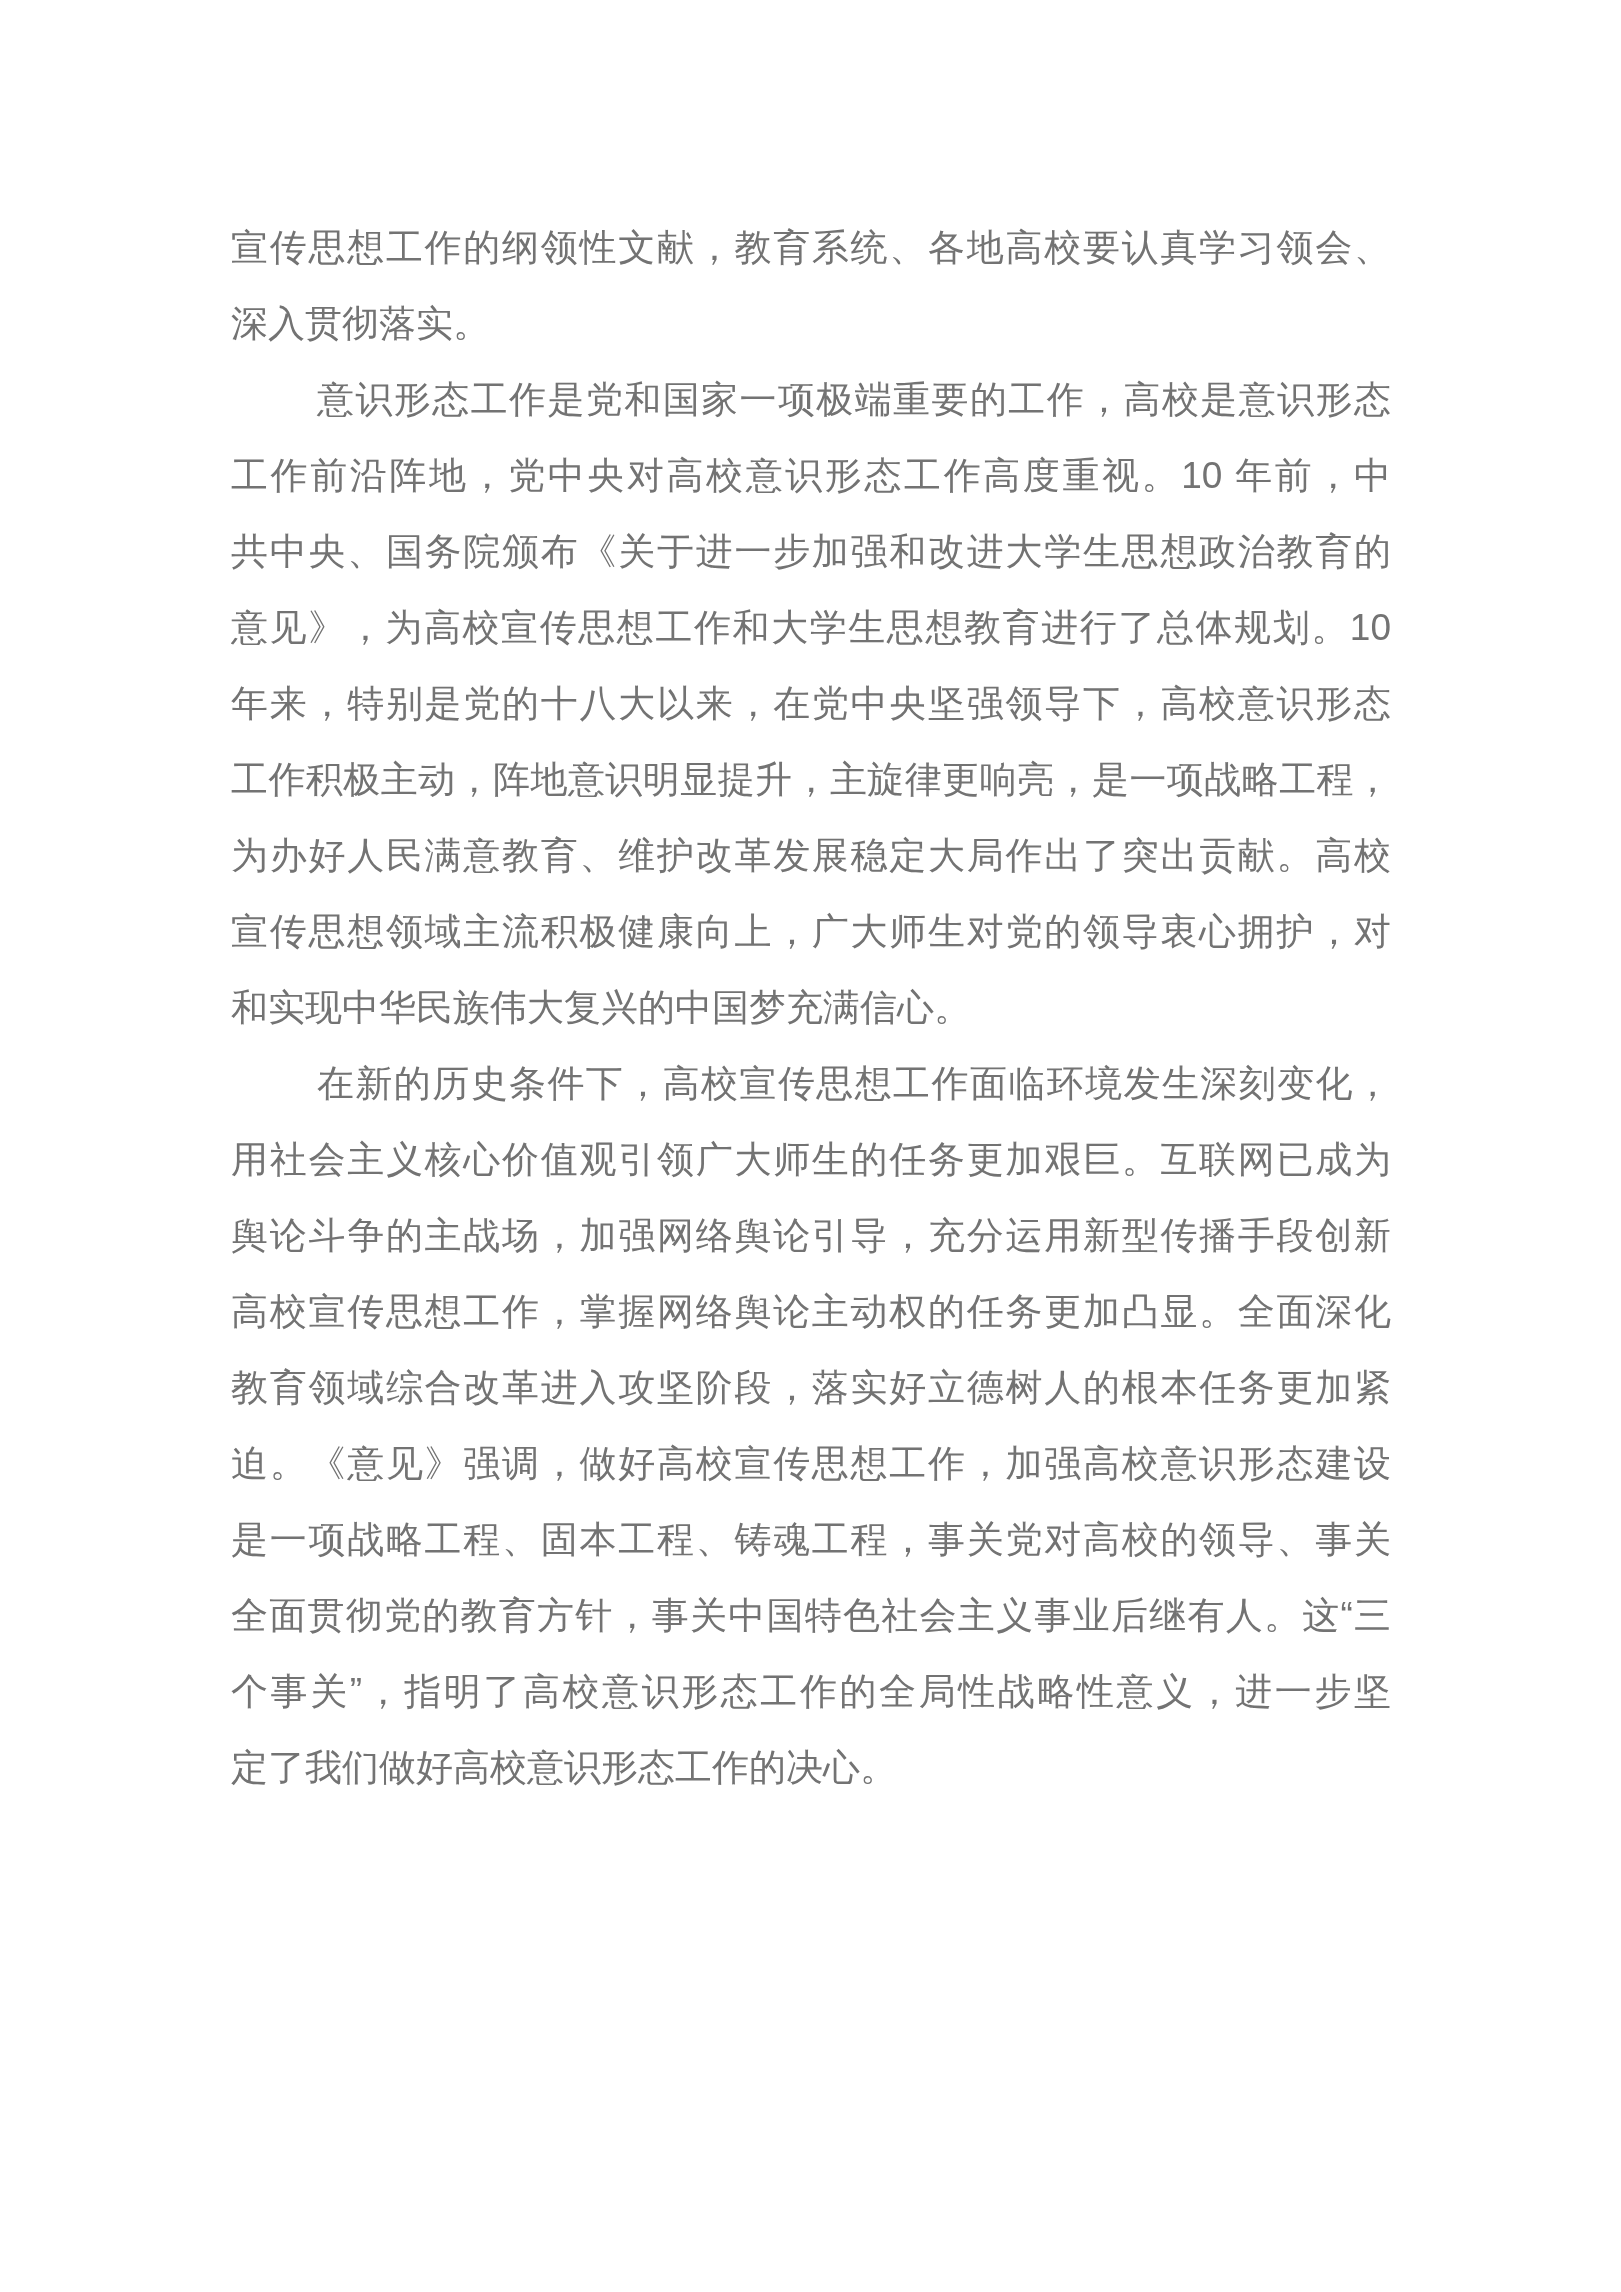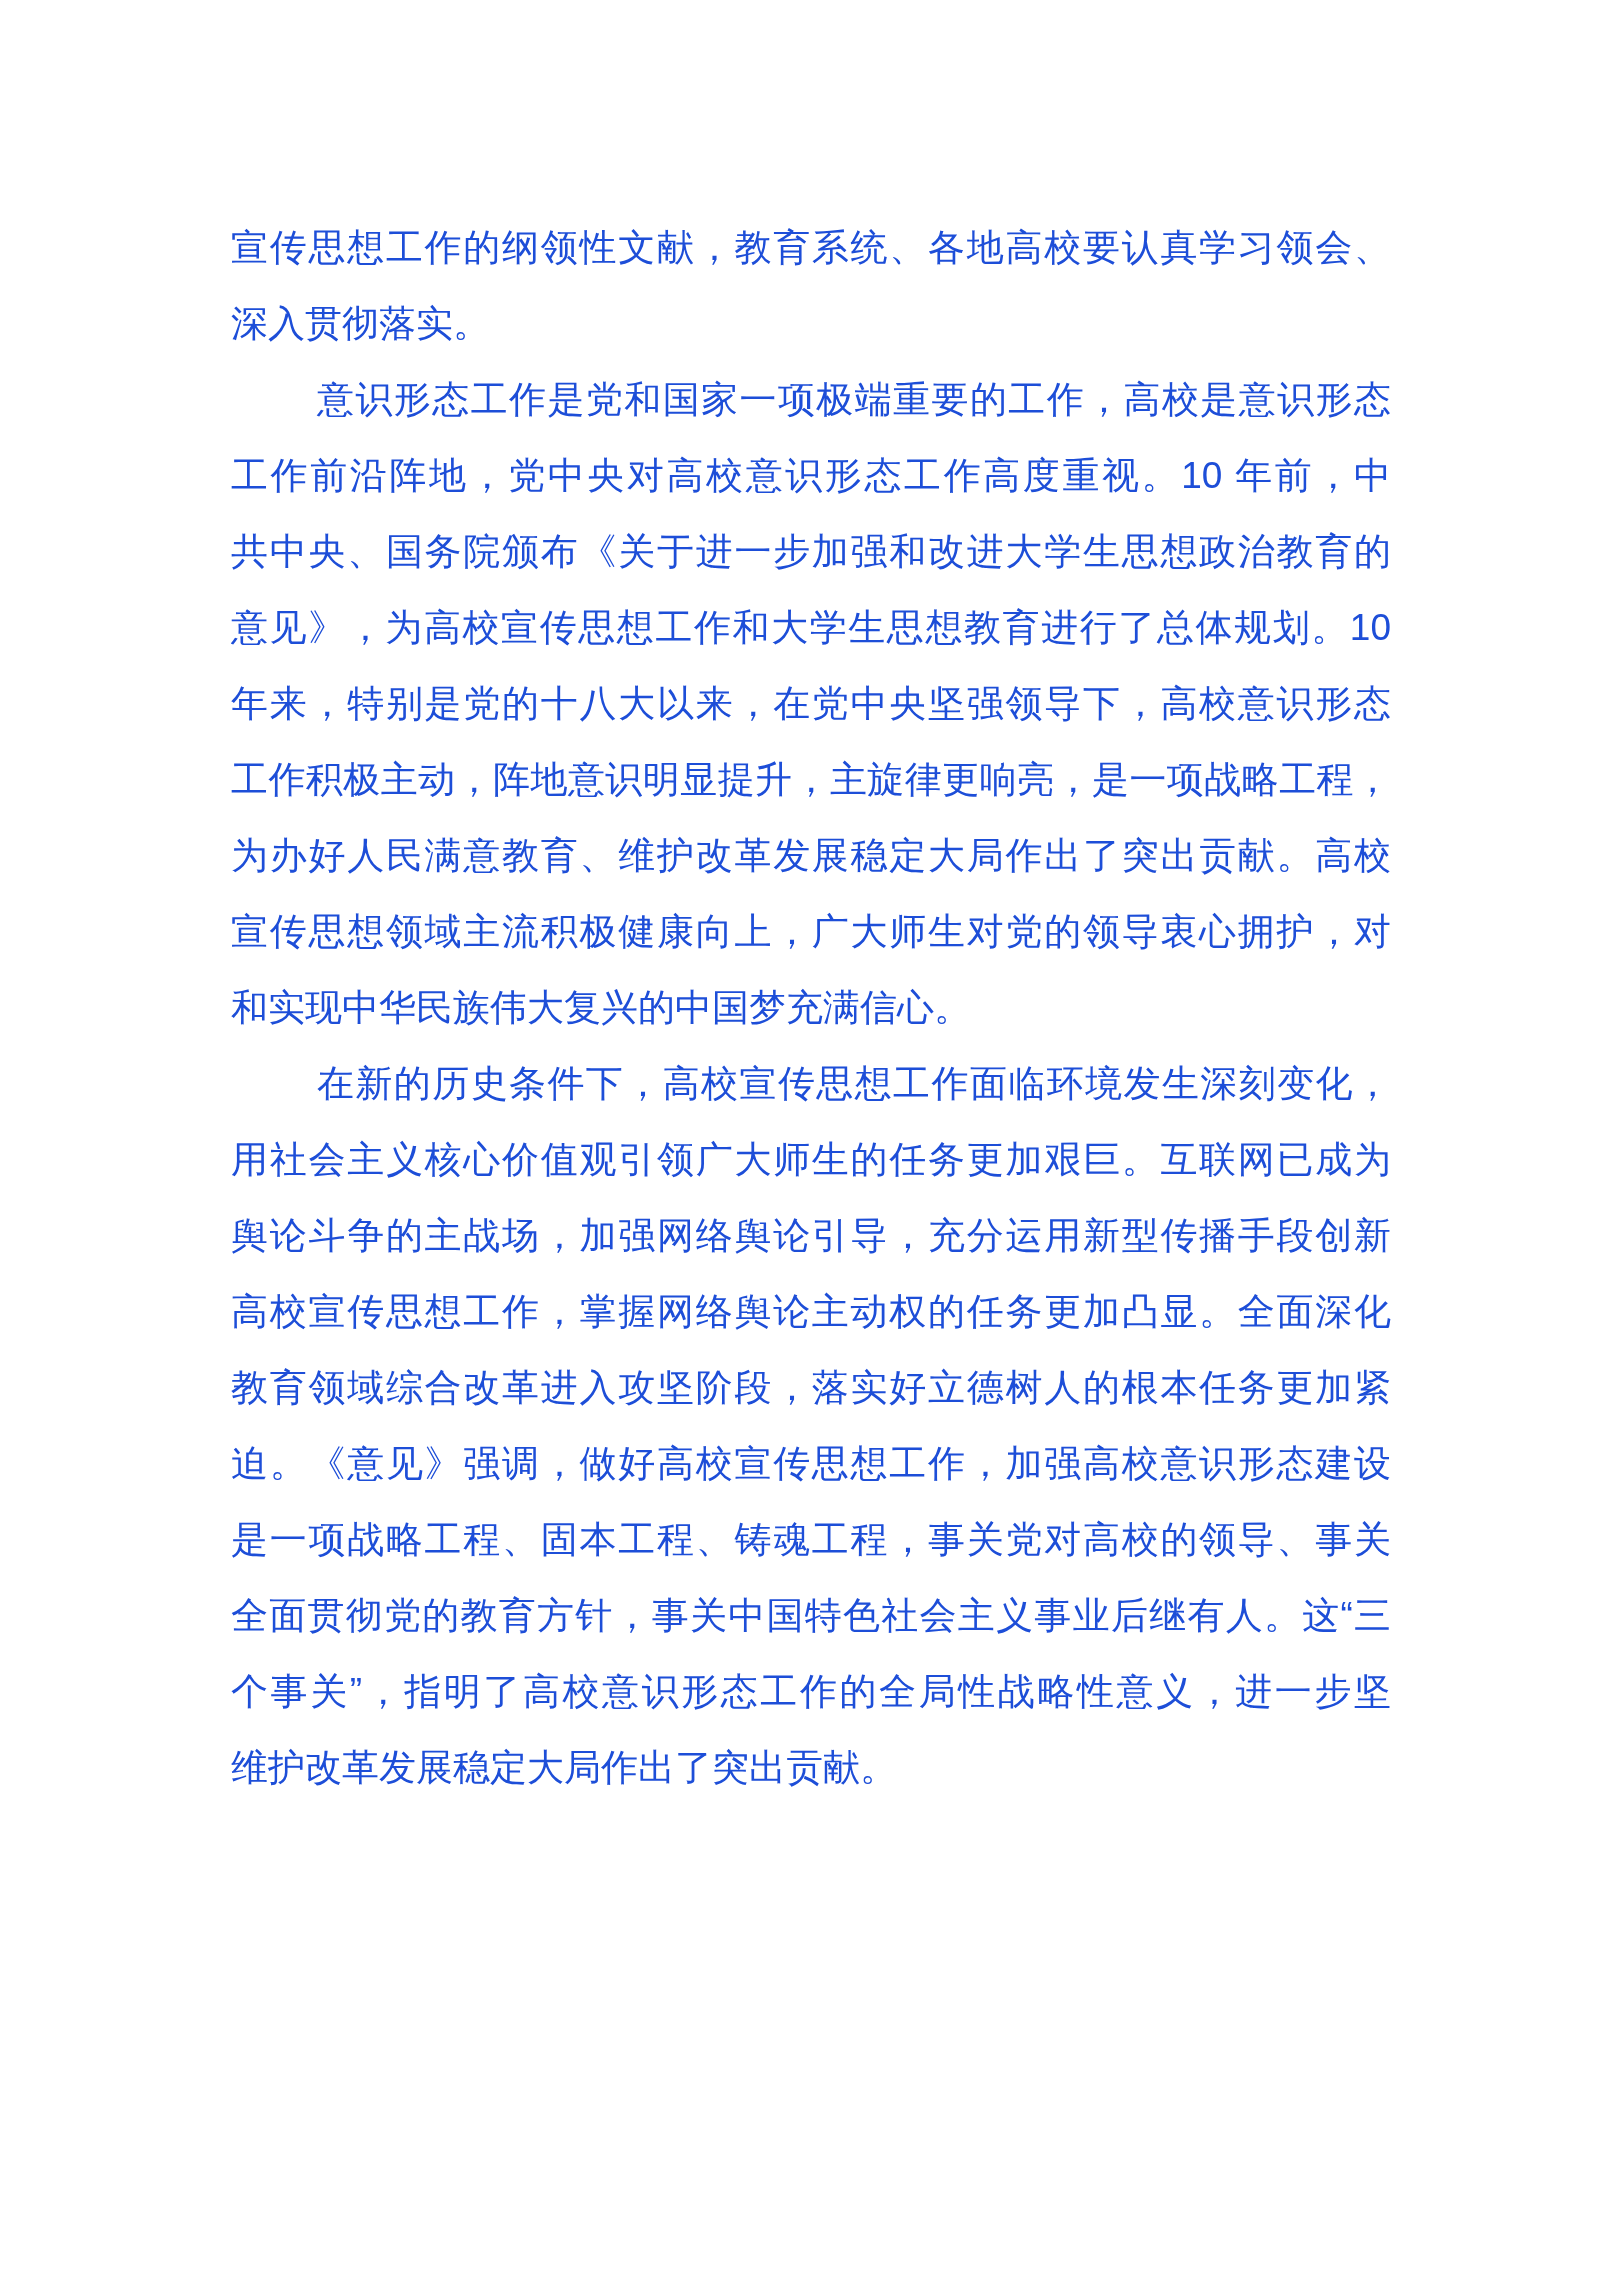--- a/index.html
+++ b/index.html
@@ -23,21 +23,21 @@
     color: #000000;
   }
   .paragraph {
     margin: 0;
     padding: 0;
   }
   .line {
     font-size: 37px;
     line-height: 76px;
     height: 76px;
-    color: #1d4ed8;
+    color: #737373;
     text-align: justify;
     text-align-last: justify;
     overflow: hidden;
     white-space: normal;
   }
   .line.last {
     text-align: center;
     text-align-last: left;
   }
   .line.indent {
@@ -71,19 +71,19 @@
     <div class="paragraph">
       <div class="line indent">在新的历史条件下，高校宣传思想工作面临环境发生深刻变化，</div>
       <div class="line">用社会主义核心价值观引领广大师生的任务更加艰巨。互联网已成为</div>
       <div class="line">舆论斗争的主战场，加强网络舆论引导，充分运用新型传播手段创新</div>
       <div class="line">高校宣传思想工作，掌握网络舆论主动权的任务更加凸显。全面深化</div>
       <div class="line">教育领域综合改革进入攻坚阶段，落实好立德树人的根本任务更加紧</div>
       <div class="line">迫。《意见》强调，做好高校宣传思想工作，加强高校意识形态建设</div>
       <div class="line">是一项战略工程、固本工程、铸魂工程，事关党对高校的领导、事关</div>
       <div class="line">全面贯彻党的教育方针，事关中国特色社会主义事业后继有人。这“三</div>
       <div class="line">个事关”，指明了高校意识形态工作的全局性战略性意义，进一步坚</div>
-      <div class="line last">维护改革发展稳定大局作出了突出贡献。</div>
+      <div class="line last">定了我们做好高校意识形态工作的决心。</div>
     </div>
 
 
   </div>
 </div>
 
 
 </body></html>

